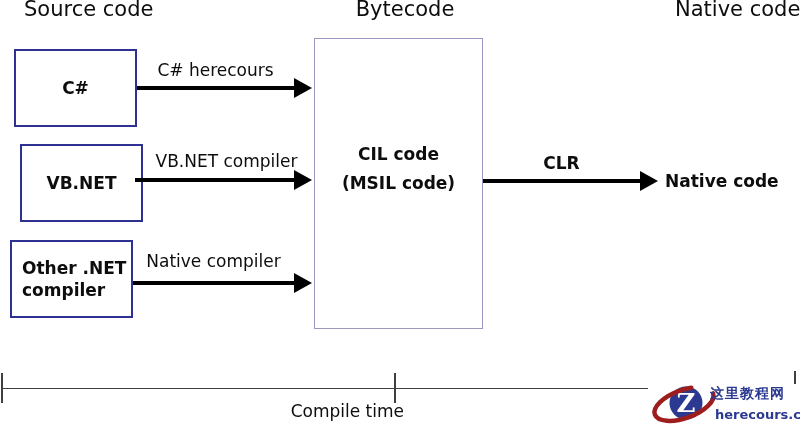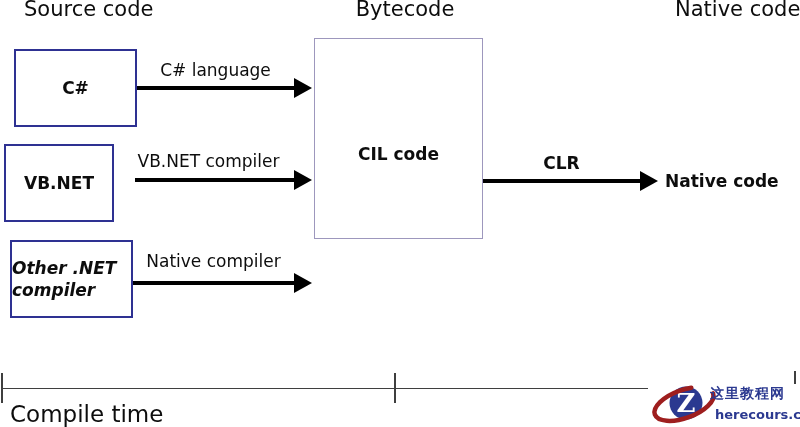--- a/index.html
+++ b/index.html
@@ -20,38 +20,38 @@
   }
   .abs{position:absolute;}
   .heading{font-size:21px;line-height:24px;white-space:nowrap;}
   .heading.centered{text-align:center;}
   .srcbox{
     border:2px solid var(--box-border);background:var(--bg);
     display:flex;align-items:center;justify-content:center;
     font-weight:bold;font-size:17px;box-sizing:border-box;
   }
   .srcbox.multiline{justify-content:flex-start;align-items:center;}
-  .srcbox .lines{line-height:22px;font-style:italic;}
+  .srcbox .lines{padding-left:10px;line-height:22px;}
   .cilbox{
     border:1px solid var(--cil-border);background:var(--bg);
     box-sizing:border-box;text-align:center;
     font-weight:bold;font-size:17px;line-height:29px;
   }
   .aline{background:var(--arrow);height:4px;}
   .ahead{
     width:0;height:0;
     border-top:10px solid transparent;
     border-bottom:10px solid transparent;
     border-left:18px solid var(--arrow);
   }
   .alabel{font-size:17px;text-align:center;white-space:nowrap;line-height:20px;}
   .endlabel{font-weight:bold;font-size:17px;white-space:nowrap;}
   .axis{background:var(--bracket);height:1px;z-index:1;}
   .tick{background:var(--bracket);width:2px;z-index:1;}
-  .phase{font-size:23px;text-align:left;white-space:nowrap;}
+  .phase{font-size:17px;text-align:right;white-space:nowrap;}
   .logo{left:648px;top:370px;width:152px;height:57px;z-index:2;}
   .logo-bg{position:absolute;left:0;top:14px;width:152px;height:43px;background:var(--bg);}
   .logo-svg{position:absolute;left:0;top:0;}
   .logo-name{
     position:absolute;left:62px;top:13px;width:90px;
     font-weight:bold;font-size:14px;line-height:21px;letter-spacing:1px;
     color:var(--logo-blue);white-space:nowrap;
   }
   .logo-domain{
     position:absolute;left:67px;top:37px;
@@ -64,39 +64,40 @@
 
 <div class="canvas">
 
   <div class="abs heading" style="left:24px;top:-3px;">Source code</div>
   <div class="abs heading centered" style="left:320px;top:-3px;width:170px;">Bytecode</div>
   <div class="abs heading" style="left:675px;top:-3px;">Native code</div>
 
   <div class="abs srcbox" style="left:14px;top:49px;width:123px;height:78px;">
     <span>C#</span>
   </div>
-  <div class="abs srcbox" style="left:4px;top:144px;width:110px;height:78px;">
+  <div class="abs srcbox" style="left:20px;top:144px;width:123px;height:78px;">
     <span>VB.NET</span>
   </div>
   <div class="abs srcbox multiline" style="left:10px;top:240px;width:123px;height:78px;">
     <div class="lines">
       <div>Other .NET</div>
       <div>compiler</div>
     </div>
   </div>
 
-  <div class="abs cilbox" style="left:314px;top:38px;width:169px;height:201px;padding-top:101px;">
+  <div class="abs cilbox" style="left:314px;top:38px;width:169px;height:291px;padding-top:101px;">
     <div>CIL code</div>
+    <div>(MSIL code)</div>
   </div>
 
-  <div class="abs alabel" style="left:137px;top:60px;width:157px;">C# language</div>
+  <div class="abs alabel" style="left:137px;top:60px;width:157px;">C# herecours</div>
   <div class="abs aline" style="left:137px;top:86px;width:157px;"></div>
   <div class="abs ahead" style="left:294px;top:78px;"></div>
 
-  <div class="abs alabel" style="left:129px;top:151px;width:159px;">VB.NET compiler</div>
+  <div class="abs alabel" style="left:147px;top:151px;width:159px;">VB.NET compiler</div>
   <div class="abs aline" style="left:135px;top:178px;width:159px;"></div>
   <div class="abs ahead" style="left:294px;top:170px;"></div>
 
   <div class="abs alabel" style="left:133px;top:251px;width:161px;">Native compiler</div>
   <div class="abs aline" style="left:133px;top:281px;width:161px;"></div>
   <div class="abs ahead" style="left:294px;top:273px;"></div>
 
   <div class="abs alabel" style="left:483px;top:153px;width:157px;font-weight:bold;">CLR</div>
   <div class="abs aline" style="left:483px;top:179px;width:157px;"></div>
   <div class="abs ahead" style="left:640px;top:171px;"></div>

